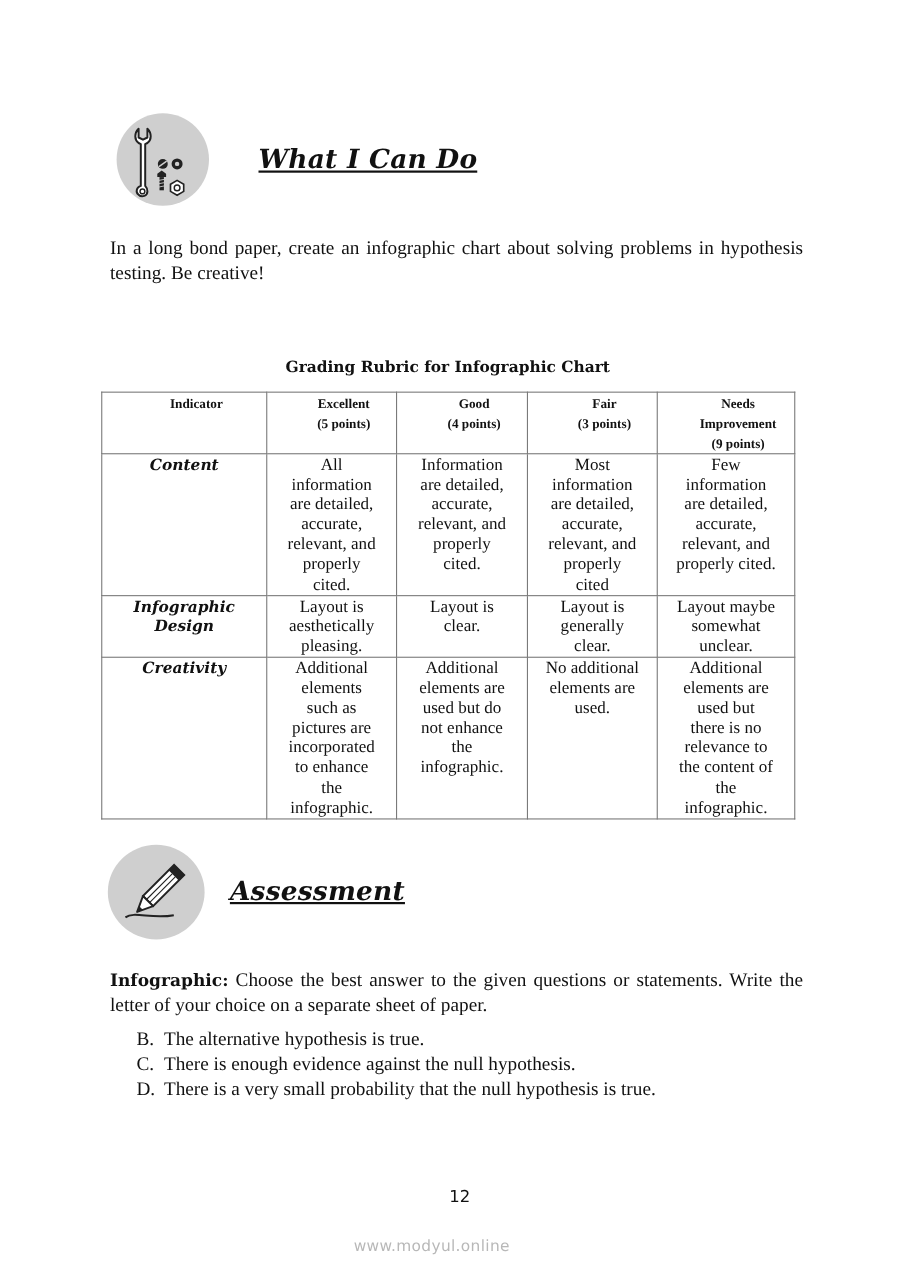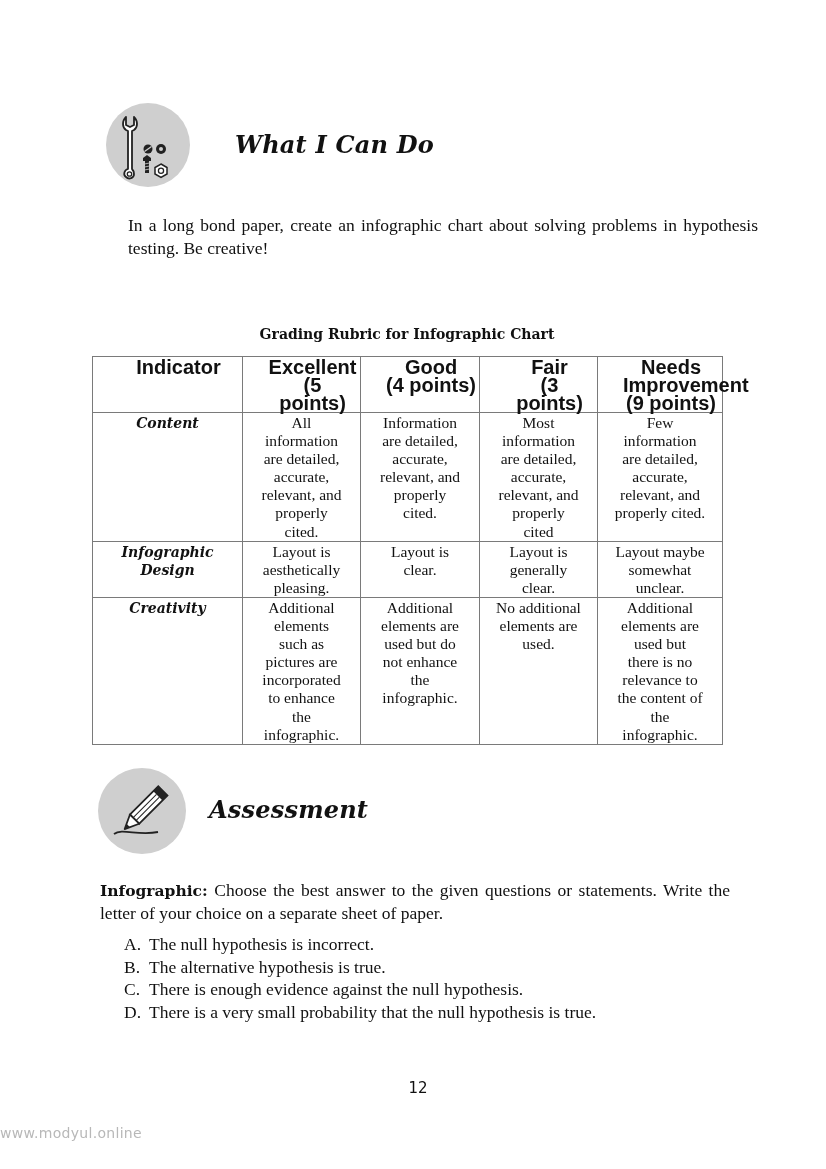--- a/index.html
+++ b/index.html
@@ -11,20 +11,21 @@
 
     
     .circle {
       position: absolute; border-radius: 50%;
       background: #cfcfcf;
     }
     .section-title {
       position: absolute; font-family: "DejaVu Serif", serif;
       font-weight: bold; font-style: italic; font-size: 24px; color: #111;
       letter-spacing: 0.2px;
+      text-decoration: underline;
     }
 
     .para {
       position: absolute; left: 100px; width: 630px;
       font-family: "Liberation Serif", "DejaVu Serif", serif;
       font-size: 17.5px; line-height: 23px; text-align: justify;
       text-align-last: left;
     }
 
     .table-caption {
@@ -38,42 +39,42 @@
       border-collapse: collapse; table-layout: fixed;
       width: 630px;
       font-family: "Liberation Serif", "DejaVu Serif", serif;
       font-size: 15.5px; line-height: 18.1px;
     }
     table.rubric td, table.rubric th {
       border: 1px solid #7a7a7a; vertical-align: top; text-align: center;
       padding: 1px 3px 0 3px;
     }
     table.rubric th {
-      font-family: Liberation Sans, sans-serif; font-weight: bold; font-size: 20px; line-height: 18px; padding-left: 25px;
+      font-family: Liberation Serif, serif; font-weight: bold; font-size: 12px; line-height: 18px; padding-left: 25px;
     }
     table.rubric td.ind {
       font-family: "DejaVu Serif", serif; font-weight: bold; font-style: italic; font-size: 14px; margin-left: 44px;
     }
     .cell-text { white-space: pre-line; }
 
     .q-block {
       position: absolute; left: 100px; top: 933px; width: 640px;
       font-family: "Liberation Serif", "DejaVu Serif", serif;
       font-size: 17.5px; line-height: 22.5px;
     }
     .q-num { display: inline-block; width: 24px; color: #333; }
     .choice { padding-left: 24px; }
     .choice-letter { display: inline-block; width: 25px; }
 
     .page-number {
       position: absolute; top: 1079px; left: 0; width: 836px; text-align: center;
       font-family: "DejaVu Sans", sans-serif; font-size: 15px; color: #111;
     }
     .watermark {
-      position: absolute; top: 1125px; left: 0; width: 785px; 
+      position: absolute; top: 1125px; left: 0; width: 785px; text-align: center;
       font-family: "DejaVu Sans", sans-serif; font-size: 14px; color: #b8b8b8;
       letter-spacing: 0.3px;
     }
   </style>
 </head>
 <body>
 
 <div class="circle" style="left:106px; top:103px; width:84px; height:84px;">
   <svg width="84" height="84" viewBox="0 0 84 84">
 
@@ -91,21 +92,21 @@
     <line x1="38.5" y1="61" x2="43.5" y2="60" stroke="#cfcfcf" stroke-width="0.8"></line>
     <line x1="38.5" y1="64" x2="43.5" y2="63" stroke="#cfcfcf" stroke-width="0.8"></line>
     <line x1="38.5" y1="67" x2="43.5" y2="66" stroke="#cfcfcf" stroke-width="0.8"></line>
 
     <polygon points="55,61 61,64.5 61,71 55,74.5 49,71 49,64.5" fill="#fff" stroke="#222" stroke-width="1.5"></polygon>
     <circle cx="55" cy="67.8" r="2.6" fill="none" stroke="#222" stroke-width="1.3"></circle>
   </svg>
 </div>
 <div class="section-title" style="left:235px; top:130px;">What I Can Do</div>
 
-<div class="para" style="top:214px;margin-left:28px;">In a long bond paper, create an infographic chart about solving problems in hypothesis testing. Be creative!</div>
+<div class="para" style="top:214px;">In a long bond paper, create an infographic chart about solving problems in hypothesis testing. Be creative!</div>
 
 <div class="table-caption">Grading Rubric for Infographic Chart</div>
 
 <table class="rubric">
   <colgroup>
     <col style="width:150px">
       <col style="width:118px">
       <col style="width:119px">
       <col style="width:118px">
       <col style="width:125px">
@@ -212,23 +213,20 @@
   </svg>
 </div>
 <div class="section-title" style="left:209px; top:795px;">Assessment</div>
 
 <div class="para" style="top:879px;">
   <b style="font-family:'DejaVu Serif', serif; font-size:15.5px;">Infographic:</b><span> Choose the best answer to the given questions or statements. Write the letter of your choice on a separate sheet of paper.</span>
 </div>
 
 <div class="q-block">
   <div class="choice">
-    <span class="choice-letter">A.</span><span>The null hypothesis is incorrect.</span>
-  </div>
-  <div class="choice">
     <span class="choice-letter">B.</span><span>The alternative hypothesis is true.</span>
   </div>
   <div class="choice">
     <span class="choice-letter">C.</span><span>There is enough evidence against the null hypothesis.</span>
   </div>
   <div class="choice">
     <span class="choice-letter">D.</span><span>There is a very small probability that the null hypothesis is true.</span>
   </div>
 </div>
 

